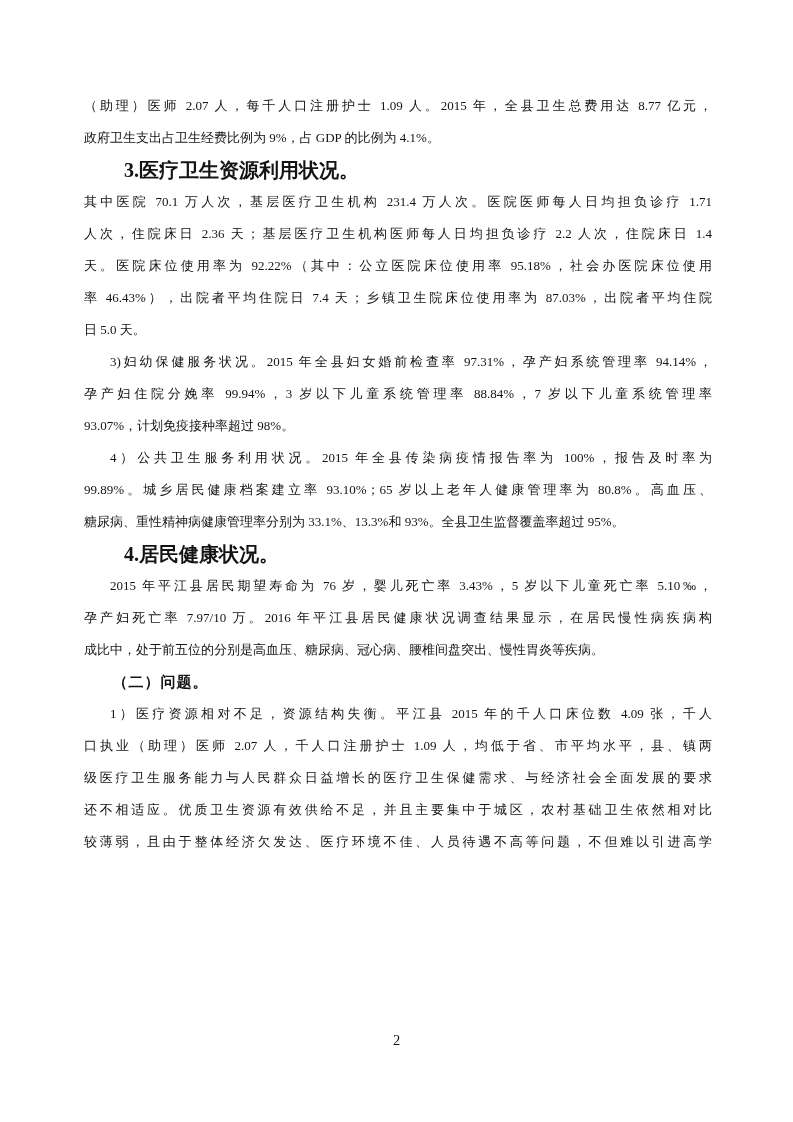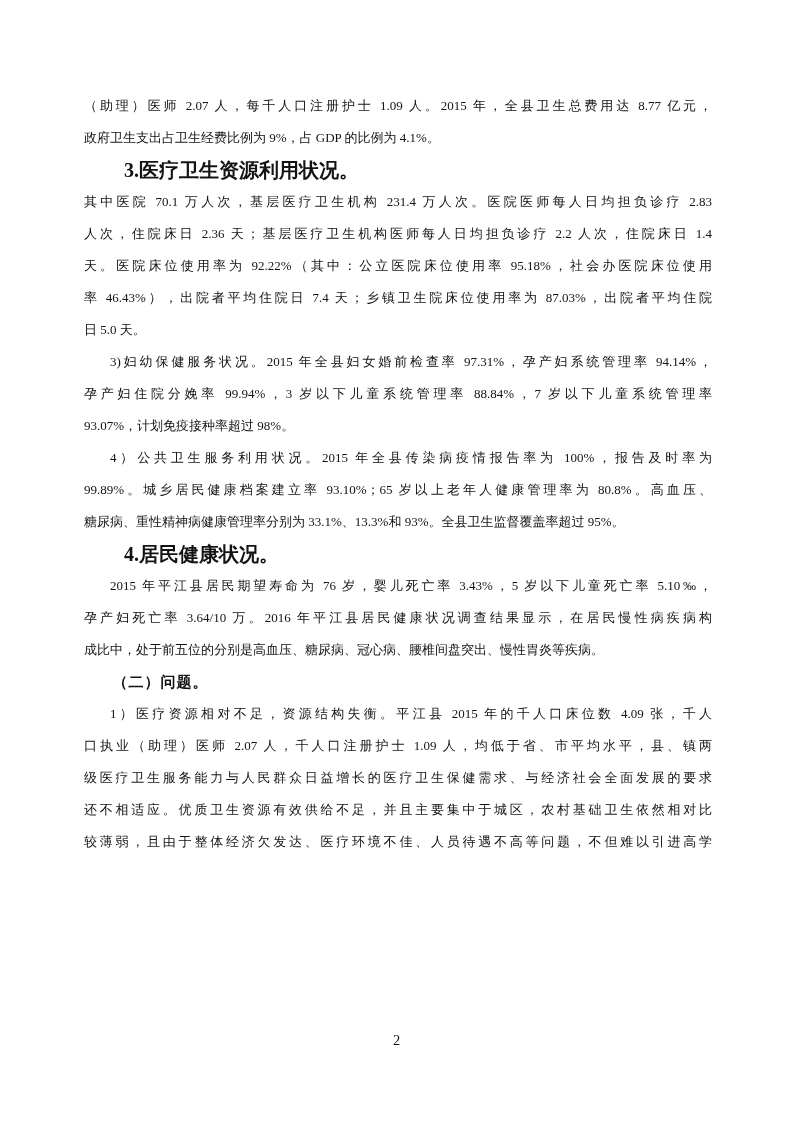--- a/index.html
+++ b/index.html
@@ -66,21 +66,21 @@
 
     <div>
       <div class="ln j">（助理）医师 2.07 人，每千人口注册护士 1.09 人。2015 年，全县卫生总费用达 8.77 亿元，</div>
       <div class="ln">政府卫生支出占卫生经费比例为 9%，占 GDP 的比例为 4.1%。</div>
     </div>
 
     <div class="ln hb">3.医疗卫生资源利用状况。</div>
 
 
     <div>
-      <div class="ln j">其中医院 70.1 万人次，基层医疗卫生机构 231.4 万人次。医院医师每人日均担负诊疗 2.83</div>
+      <div class="ln j">其中医院 70.1 万人次，基层医疗卫生机构 231.4 万人次。医院医师每人日均担负诊疗 1.71</div>
       <div class="ln j">人次，住院床日 2.36 天；基层医疗卫生机构医师每人日均担负诊疗 2.2 人次，住院床日 1.4</div>
       <div class="ln j">天。医院床位使用率为 92.22%（其中：公立医院床位使用率 95.18%，社会办医院床位使用</div>
       <div class="ln j">率 46.43%），出院者平均住院日 7.4 天；乡镇卫生院床位使用率为 87.03%，出院者平均住院</div>
       <div class="ln">日 5.0 天。</div>
     </div>
 
     <div>
       <div class="ln j ind">3)妇幼保健服务状况。2015 年全县妇女婚前检查率 97.31%，孕产妇系统管理率 94.14%，</div>
       <div class="ln j">孕产妇住院分娩率 99.94%，3 岁以下儿童系统管理率 88.84%，7 岁以下儿童系统管理率</div>
       <div class="ln">93.07%，计划免疫接种率超过 98%。</div>
@@ -89,21 +89,21 @@
     <div>
       <div class="ln j ind">4）公共卫生服务利用状况。2015 年全县传染病疫情报告率为 100%，报告及时率为</div>
       <div class="ln j">99.89%。城乡居民健康档案建立率 93.10%；65 岁以上老年人健康管理率为 80.8%。高血压、</div>
       <div class="ln">糖尿病、重性精神病健康管理率分别为 33.1%、13.3%和 93%。全县卫生监督覆盖率超过 95%。</div>
     </div>
 
     <div class="ln hb">4.居民健康状况。</div>
 
     <div>
       <div class="ln j ind">2015 年平江县居民期望寿命为 76 岁，婴儿死亡率 3.43%，5 岁以下儿童死亡率 5.10‰，</div>
-      <div class="ln j">孕产妇死亡率 3.64/10 万。2016 年平江县居民健康状况调查结果显示，在居民慢性病疾病构</div>
+      <div class="ln j">孕产妇死亡率 7.97/10 万。2016 年平江县居民健康状况调查结果显示，在居民慢性病疾病构</div>
       <div class="ln">成比中，处于前五位的分别是高血压、糖尿病、冠心病、腰椎间盘突出、慢性胃炎等疾病。</div>
     </div>
 
     <div class="ln hl">（二）问题。</div>
 
     <div>
       <div class="ln j ind">1）医疗资源相对不足，资源结构失衡。平江县 2015 年的千人口床位数 4.09 张，千人</div>
       <div class="ln j">口执业（助理）医师 2.07 人，千人口注册护士 1.09 人，均低于省、市平均水平，县、镇两</div>
       <div class="ln j">级医疗卫生服务能力与人民群众日益增长的医疗卫生保健需求、与经济社会全面发展的要求</div>
       <div class="ln j">还不相适应。优质卫生资源有效供给不足，并且主要集中于城区，农村基础卫生依然相对比</div>

